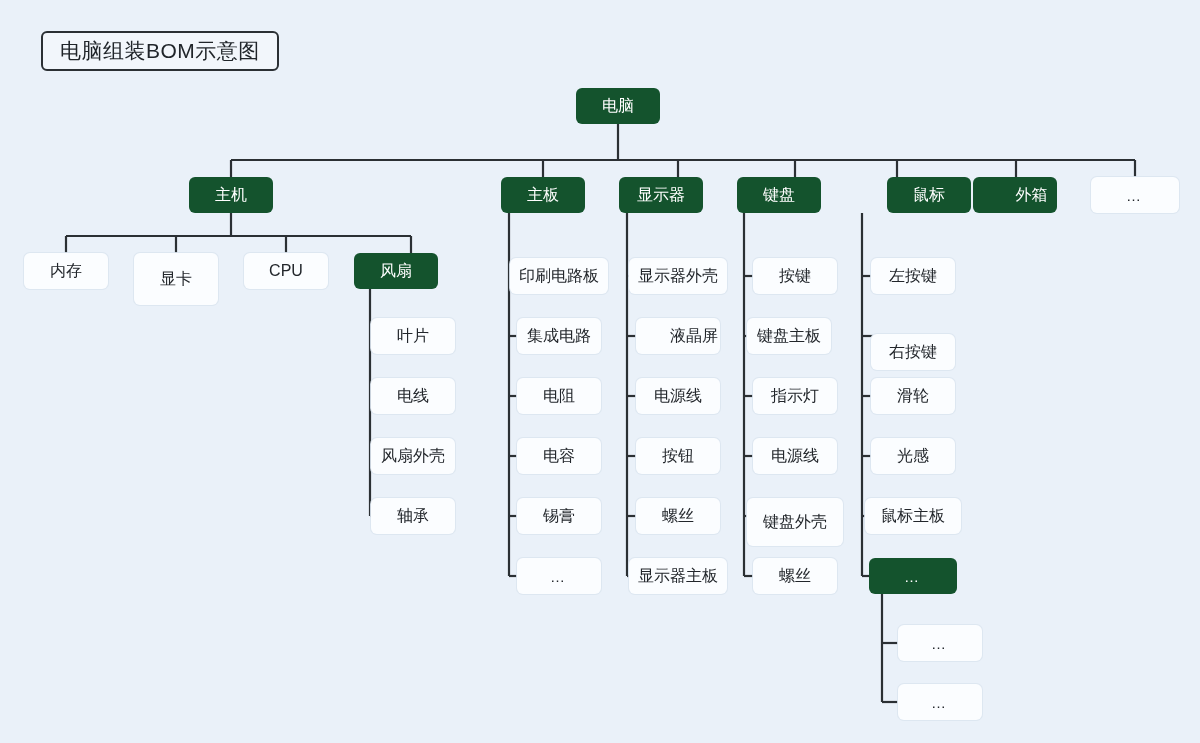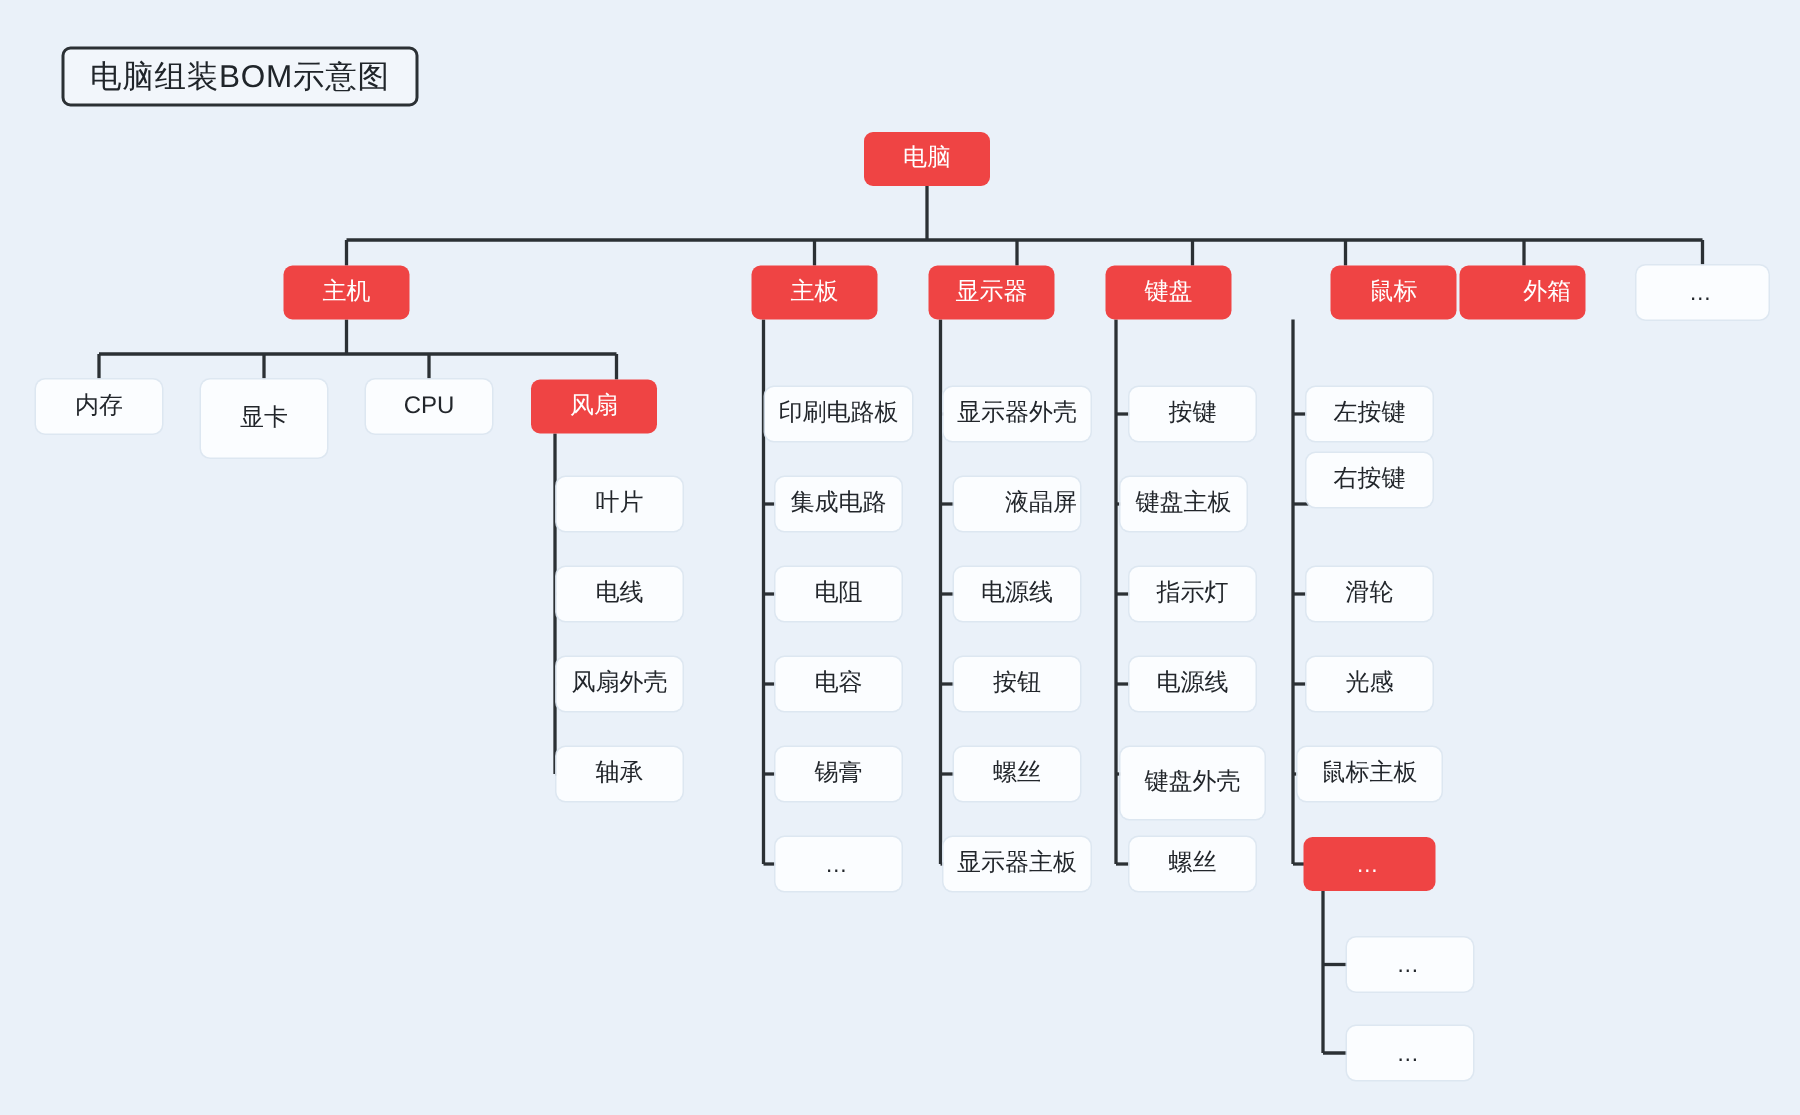--- a/index.html
+++ b/index.html
@@ -48,21 +48,21 @@
     display: flex;
     align-items: center;
     justify-content: center;
     border-radius: 6px;
     box-sizing: border-box;
     font-size: 16px;
     line-height: 1;
     white-space: nowrap;
   }
   .node.green {
-    background: #ef4444;
+    background: #14532d;
     color: #ffffff;
   }
   .node.plain {
     background: #fbfdff;
     color: #22262b;
     box-shadow: 0 0 0 1px rgba(220,230,240,0.9);
   }
   .node.dots {
     letter-spacing: 3px;
     font-size: 15px;
@@ -244,21 +244,21 @@
   <div class="node plain" style="left:747px; top:498px; width:96px; height:48px;">
     <span>键盘外壳</span>
   </div>
   <div class="node plain" style="left:753px; top:558px; width:84px; height:36px;">
     <span>螺丝</span>
   </div>
 
   <div class="node plain" style="left:871px; top:258px; width:84px; height:36px;">
     <span>左按键</span>
   </div>
-  <div class="node plain" style="left:871px; top:302px; width:84px; height:36px;">
+  <div class="node plain" style="left:871px; top:334px; width:84px; height:36px;">
     <span>右按键</span>
   </div>
   <div class="node plain" style="left:871px; top:378px; width:84px; height:36px;">
     <span>滑轮</span>
   </div>
   <div class="node plain" style="left:871px; top:438px; width:84px; height:36px;">
     <span>光感</span>
   </div>
   <div class="node plain" style="left:865px; top:498px; width:96px; height:36px;">
     <span>鼠标主板</span>

